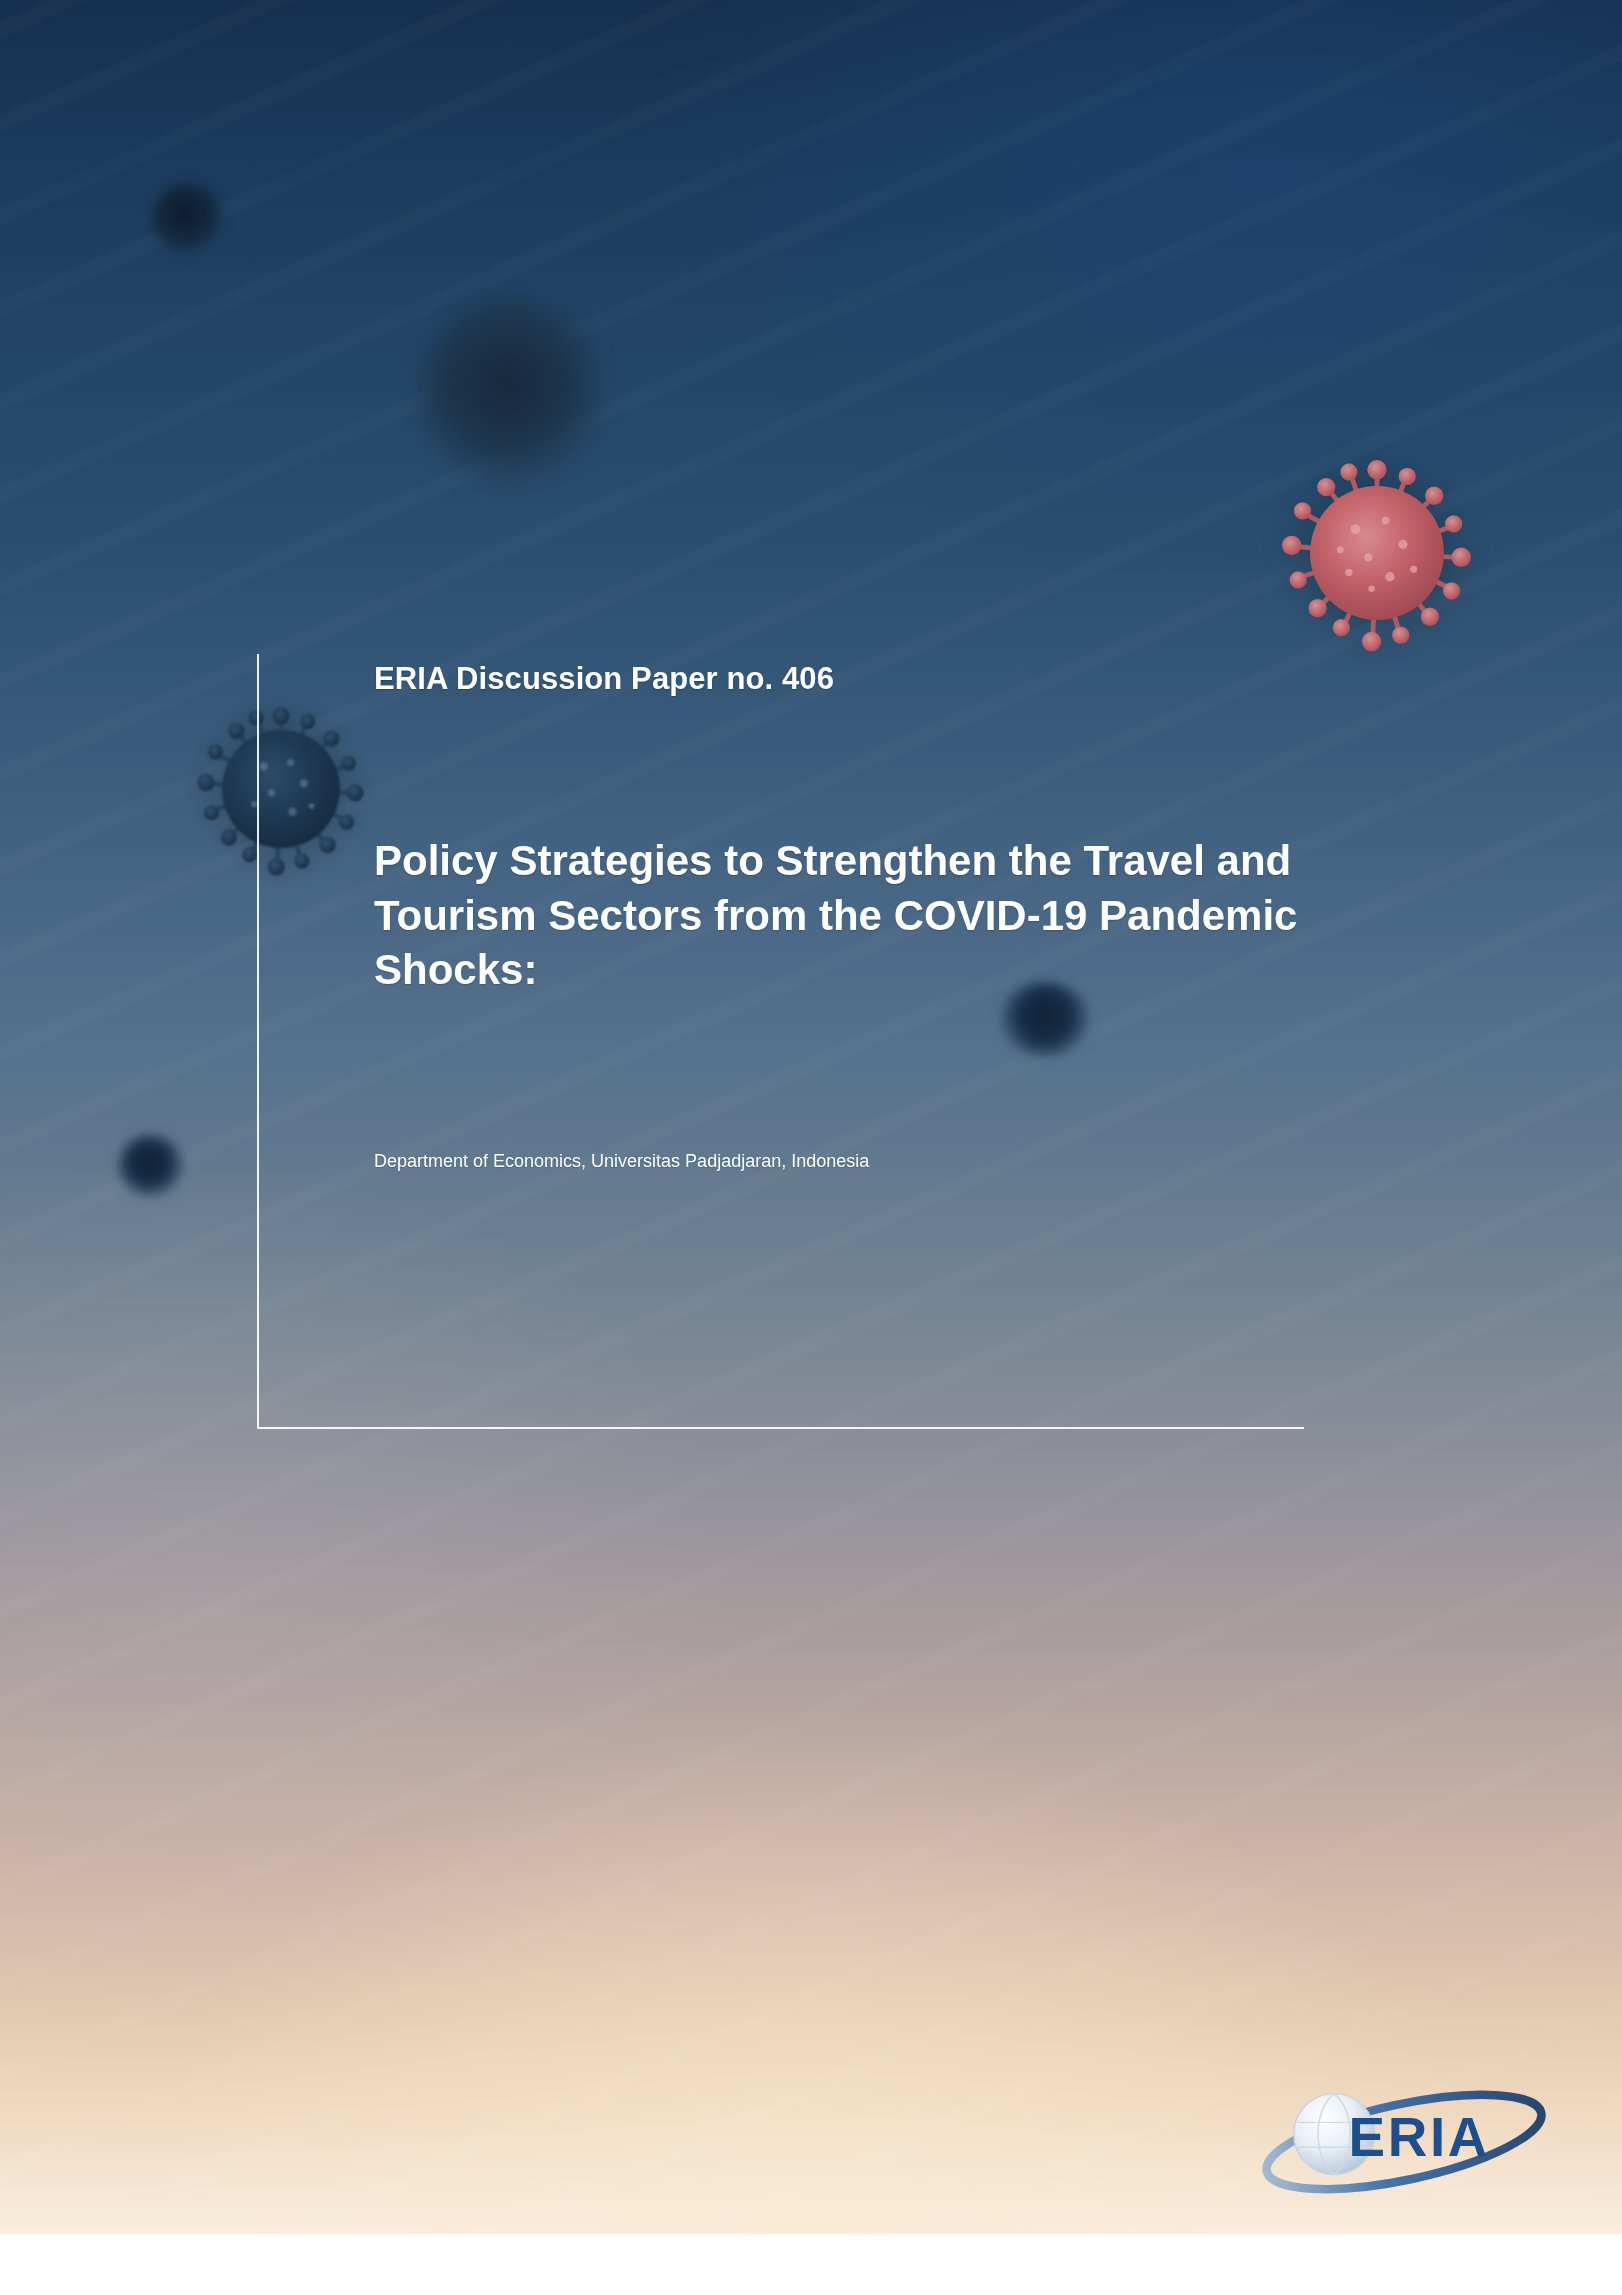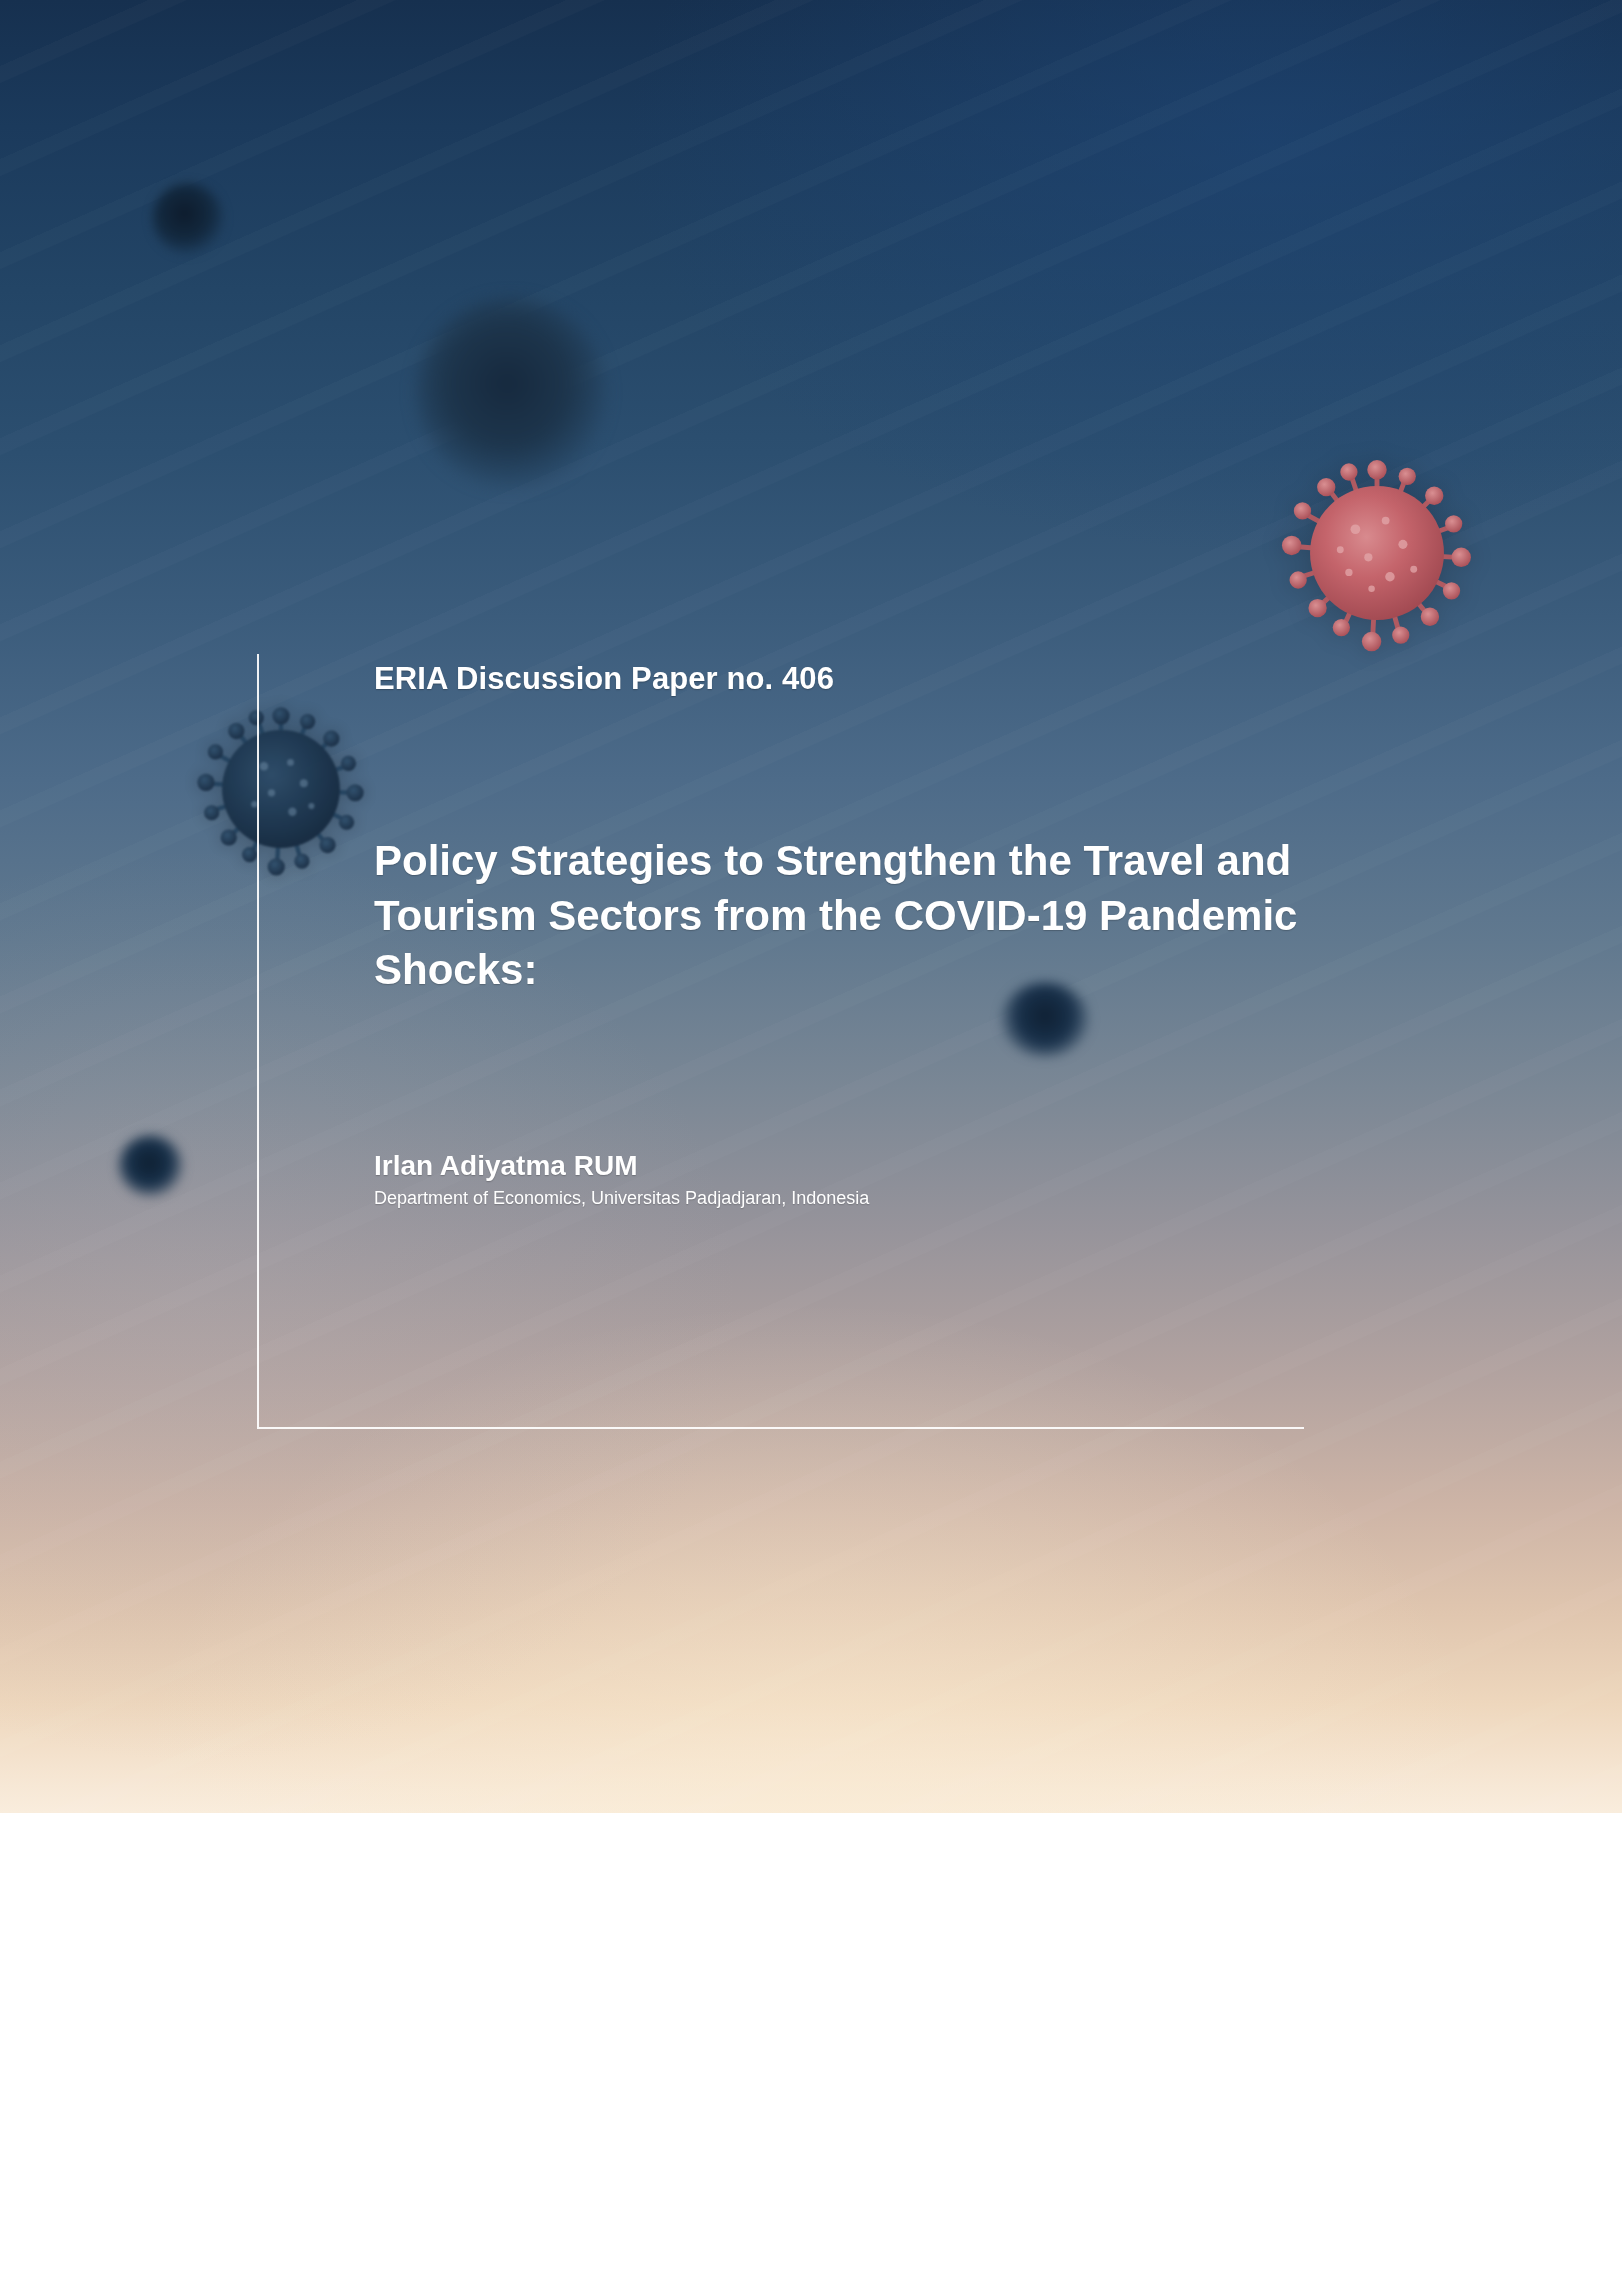--- a/index.html
+++ b/index.html
@@ -7,21 +7,21 @@
     padding: 0;
     background: #ffffff;
   }
   body {
     font-family: "Liberation Sans", sans-serif;
   }
 
   .page {
     position: relative;
     width: 1623px;
-    height: 1813px;
+    height: 2234px;
     overflow: hidden;
     
     background:
       linear-gradient(to bottom,
         #16304f 0%,
         #1b3a5c 7%,
         #234566 16%,
         #2c4f70 25%,
         #3b5c7c 34%,
         #4d6b89 43%,
@@ -326,21 +326,20 @@
 
   <div class="frame"></div>
 
   <div class="content">
     <div class="series-line">ERIA Discussion Paper no. 406</div>
 
     <h1 class="title-main">Policy Strategies to Strengthen the Travel and Tourism Sectors from the COVID-19 Pandemic Shocks:</h1>
 
 
     <div class="author-block">
-      <div class="author-name">Irlan Adiyatma RUM</div>
       <div class="author-affil">Department of Economics, Universitas Padjadjaran, Indonesia</div>
     </div>
   </div>
 
   <div class="logo">
     <svg viewBox="0 0 470 190" xmlns="http://www.w3.org/2000/svg">
       <defs>
         <linearGradient id="ringGrad" x1="0" y1="0" x2="1" y2="0">
           <stop offset="0%" stop-color="#9fb6cf"></stop>
           <stop offset="40%" stop-color="#3d6ea8"></stop>

